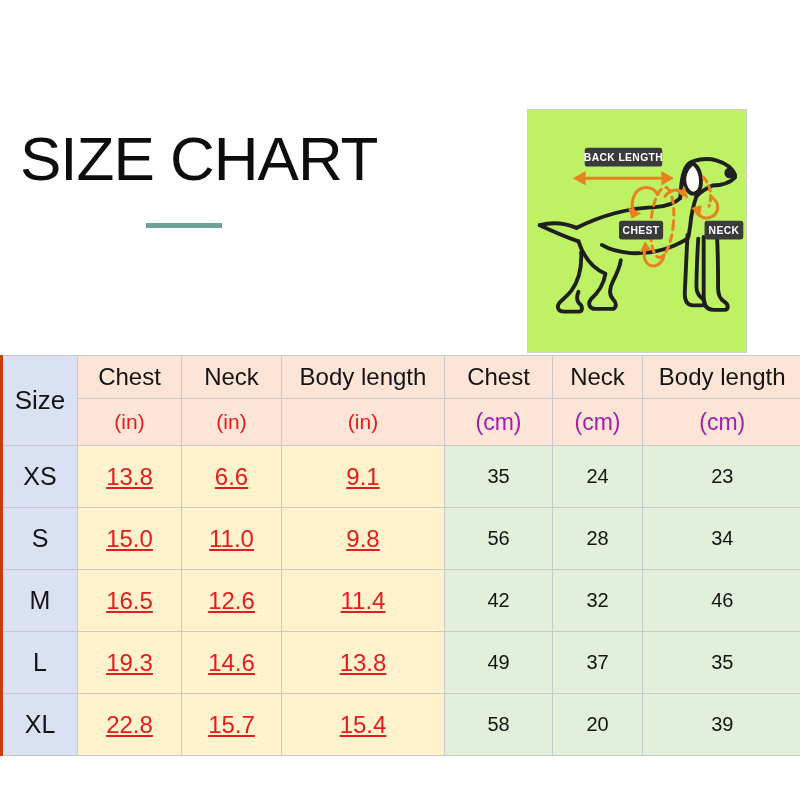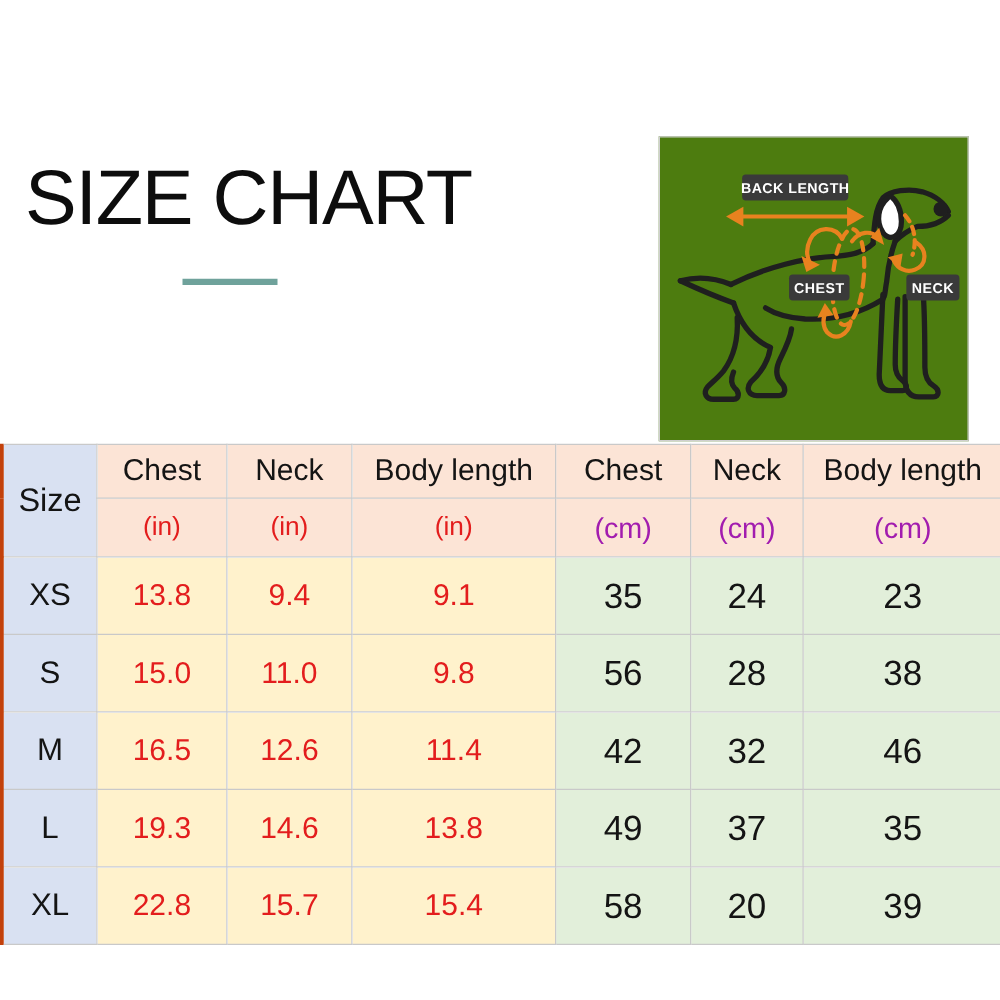--- a/index.html
+++ b/index.html
@@ -13,22 +13,22 @@
     position:absolute;left:20px;top:128px;
     font-size:62px;font-weight:normal;letter-spacing:-1px;
     color:#0d0d0d;line-height:1;white-space:nowrap;
   }
   .title-underline{
     position:absolute;left:146px;top:223px;width:76px;height:5px;
     background:#6fa29b;
   }
   
   .dog-frame{
-    position:absolute;left:527px;top:109px;width:248px;height:244px;
-    border:1px solid #cfcfcf;background:#4d7c0f;box-sizing:border-box;
+    position:absolute;left:527px;top:109px;width:220px;height:244px;
+    border:1px solid #cfcfcf;background:#bef264;box-sizing:border-box;
   }
   .dog-frame svg{display:block;width:100%;height:100%;}
   .diag-label-text{
     fill:#ffffff;font-size:11.5px;font-weight:bold;letter-spacing:.4px;
     font-family:"Liberation Sans","DejaVu Sans",sans-serif;
   }
   
   .size-table{
     position:absolute;left:0;top:355px;width:800px;
     border-collapse:collapse;table-layout:fixed;
@@ -40,22 +40,22 @@
   }
   .size-table tr.hdr-names{height:43px;}
   .size-table tr.hdr-units{height:47px;}
   .size-table tbody tr{height:62px;}
   .size-table td:last-child,.size-table th:last-child{border-right:none;}
   .size-head{background:#d9e1f2;font-size:26px;font-weight:bold;color:#141414;}
   .col-head{background:#fce4d6;font-size:24px;font-weight:bold;color:#141414;}
   .unit-in{background:#fce4d6;font-size:21px;color:#e31d1d;}
   .unit-cm{background:#fce4d6;font-size:23px;color:#a21caf;}
   .size-cell{background:#d9e1f2;font-size:25px;color:#141414;}
-  .val-in{background:#fff2cc;font-size:24px;color:#e31d1d;}
-  .val-cm{background:#e2efda;font-size:28px;color:#141414;}
+  .val-in{background:#fff2cc;font-size:24px;color:#e31d1d;text-decoration:underline;}
+  .val-cm{background:#e2efda;font-size:20px;color:#141414;}
 </style>
 </head>
 <body>
 
 <div class="page-title">SIZE CHART</div>
 <div class="title-underline"></div>
 
 <div class="dog-frame">
   <svg viewBox="0 0 242 245">
 
@@ -130,34 +130,34 @@
       <th class="unit-in">(in)</th>
       <th class="unit-cm">(cm)</th>
       <th class="unit-cm">(cm)</th>
       <th class="unit-cm">(cm)</th>
     </tr>
   </thead>
   <tbody>
       <tr>
         <td class="size-cell">XS</td>
         <td class="val-in">13.8</td>
-        <td class="val-in">9.4</td>
+        <td class="val-in">6.6</td>
         <td class="val-in">9.1</td>
         <td class="val-cm">35</td>
         <td class="val-cm">24</td>
         <td class="val-cm">23</td>
       </tr>
       <tr>
         <td class="size-cell">S</td>
         <td class="val-in">15.0</td>
         <td class="val-in">11.0</td>
         <td class="val-in">9.8</td>
         <td class="val-cm">56</td>
         <td class="val-cm">28</td>
-        <td class="val-cm">38</td>
+        <td class="val-cm">34</td>
       </tr>
       <tr>
         <td class="size-cell">M</td>
         <td class="val-in">16.5</td>
         <td class="val-in">12.6</td>
         <td class="val-in">11.4</td>
         <td class="val-cm">42</td>
         <td class="val-cm">32</td>
         <td class="val-cm">46</td>
       </tr>

